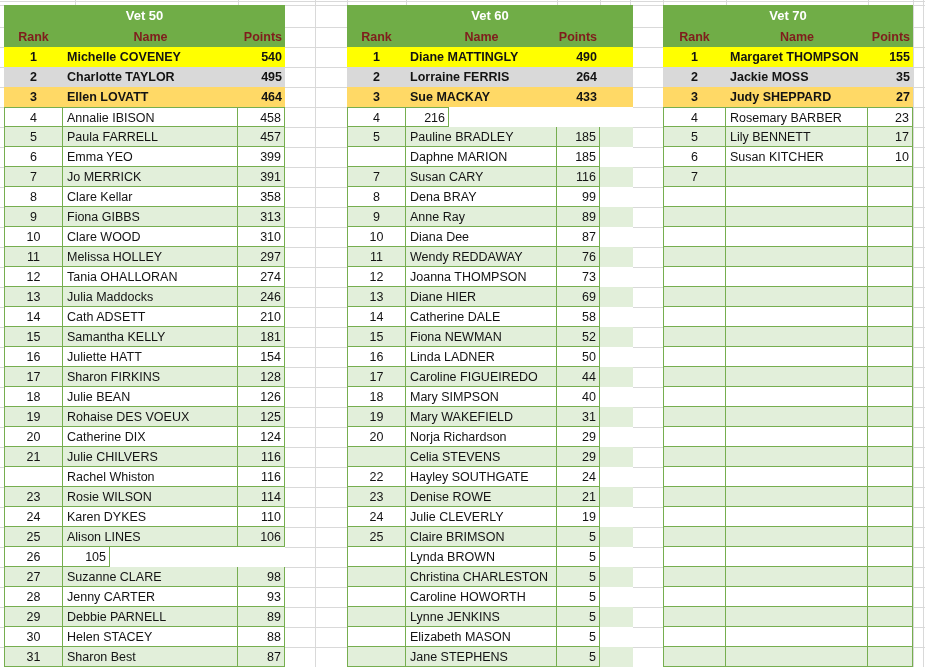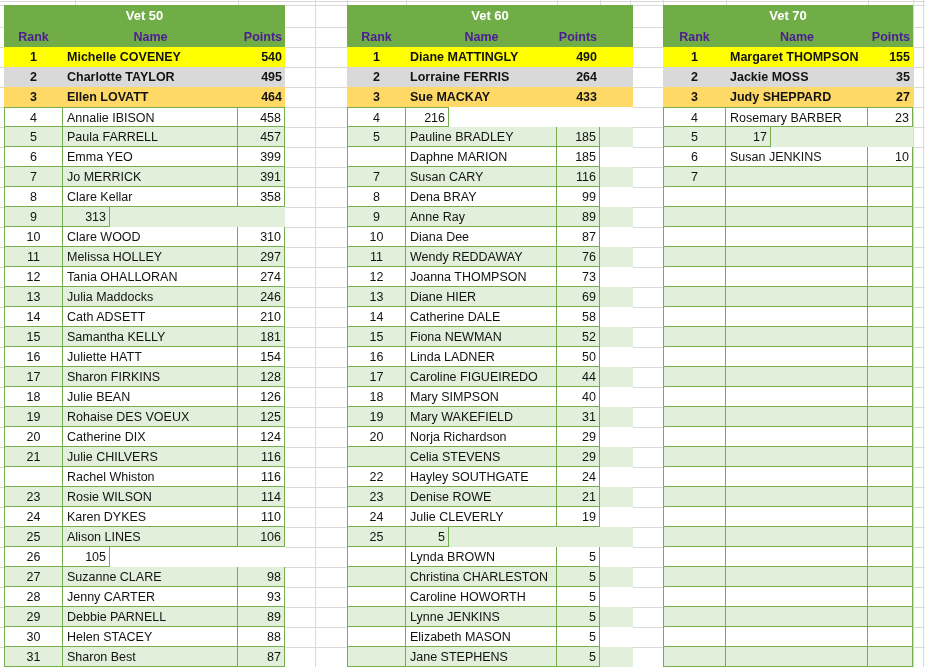--- a/index.html
+++ b/index.html
@@ -19,21 +19,21 @@
   .t3{left:663px;width:250px;}
   .title{
     height:22px;line-height:22px;
     background:var(--hdr,#70ad47);
     color:#ffffff;font-weight:700;font-size:13px;
     text-align:center;
   }
   .hdr{
     display:flex;height:20px;line-height:20px;
     background:var(--hdr,#70ad47);
-    color:#4c1d95;font-weight:700;
+    color:#7f1d1d;font-weight:700;
   }
   .hdr .rank,.hdr .name{text-align:center;padding-left:0;}
   .t-row{display:flex;height:20px;line-height:20px;background:#ffffff;}
   .t-row.r1{background:var(--r1,#ffff00);font-weight:700;}
   .t-row.r2{background:var(--r2,#d9d9d9);font-weight:700;}
   .t-row.r3{background:var(--r3,#ffd966);font-weight:700;}
   .t-row.band{background:var(--band,#e2efda);}
   .t-row.bordered .cell{border-right:1px solid var(--bc,#76ae4f);border-bottom:1px solid var(--bc,#76ae4f);}
   .t-row.bordered .cell:first-child{border-left:1px solid var(--bc,#76ae4f);}
   .t-row.first-b .cell{border-top:1px solid var(--bc,#76ae4f);}
@@ -142,20 +142,21 @@
           <div class="cell name">Jo MERRICK</div>
           <div class="cell points">391</div>
         </div>
         <div class="t-row bordered">
           <div class="cell rank">8</div>
           <div class="cell name">Clare Kellar</div>
           <div class="cell points">358</div>
         </div>
         <div class="t-row bordered band">
           <div class="cell rank">9</div>
+          <div class="cell name">Fiona GIBBS</div>
           <div class="cell points">313</div>
         </div>
         <div class="t-row bordered">
           <div class="cell rank">10</div>
           <div class="cell name">Clare WOOD</div>
           <div class="cell points">310</div>
         </div>
         <div class="t-row bordered band">
           <div class="cell rank">11</div>
           <div class="cell name">Melissa HOLLEY</div>
@@ -385,20 +386,21 @@
           <div class="cell name">Denise ROWE</div>
           <div class="cell points">21</div>
         </div>
         <div class="t-row bordered">
           <div class="cell rank">24</div>
           <div class="cell name">Julie CLEVERLY</div>
           <div class="cell points">19</div>
         </div>
         <div class="t-row bordered band">
           <div class="cell rank">25</div>
+          <div class="cell name">Claire BRIMSON</div>
           <div class="cell points">5</div>
         </div>
         <div class="t-row bordered">
           <div class="cell rank"></div>
           <div class="cell name">Lynda BROWN</div>
           <div class="cell points">5</div>
         </div>
         <div class="t-row bordered band">
           <div class="cell rank"></div>
           <div class="cell name">Christina CHARLESTON</div>
@@ -450,25 +452,26 @@
           <div class="cell name">Judy SHEPPARD</div>
           <div class="cell points">27</div>
         </div>
         <div class="t-row bordered first-b">
           <div class="cell rank">4</div>
           <div class="cell name">Rosemary BARBER</div>
           <div class="cell points">23</div>
         </div>
         <div class="t-row bordered band">
           <div class="cell rank">5</div>
+          <div class="cell name">Lily BENNETT</div>
           <div class="cell points">17</div>
         </div>
         <div class="t-row bordered">
           <div class="cell rank">6</div>
-          <div class="cell name">Susan JENKINS</div>
+          <div class="cell name">Susan KITCHER</div>
           <div class="cell points">10</div>
         </div>
         <div class="t-row bordered band">
           <div class="cell rank">7</div>
           <div class="cell name"></div>
           <div class="cell points"></div>
         </div>
         <div class="t-row bordered">
           <div class="cell rank"></div>
           <div class="cell name"></div>

